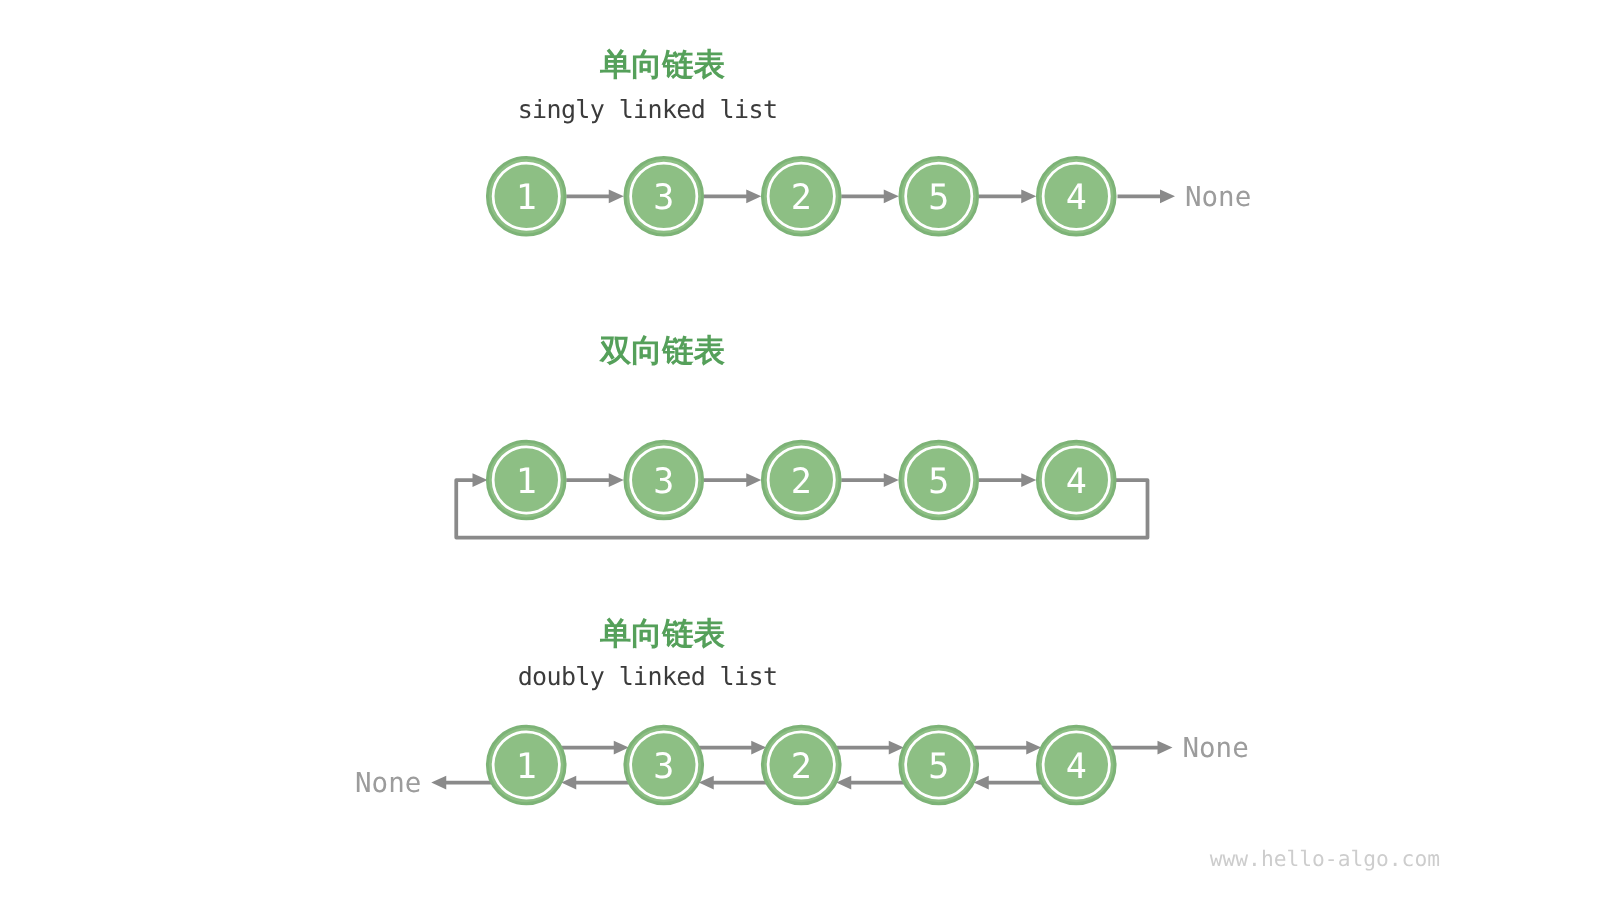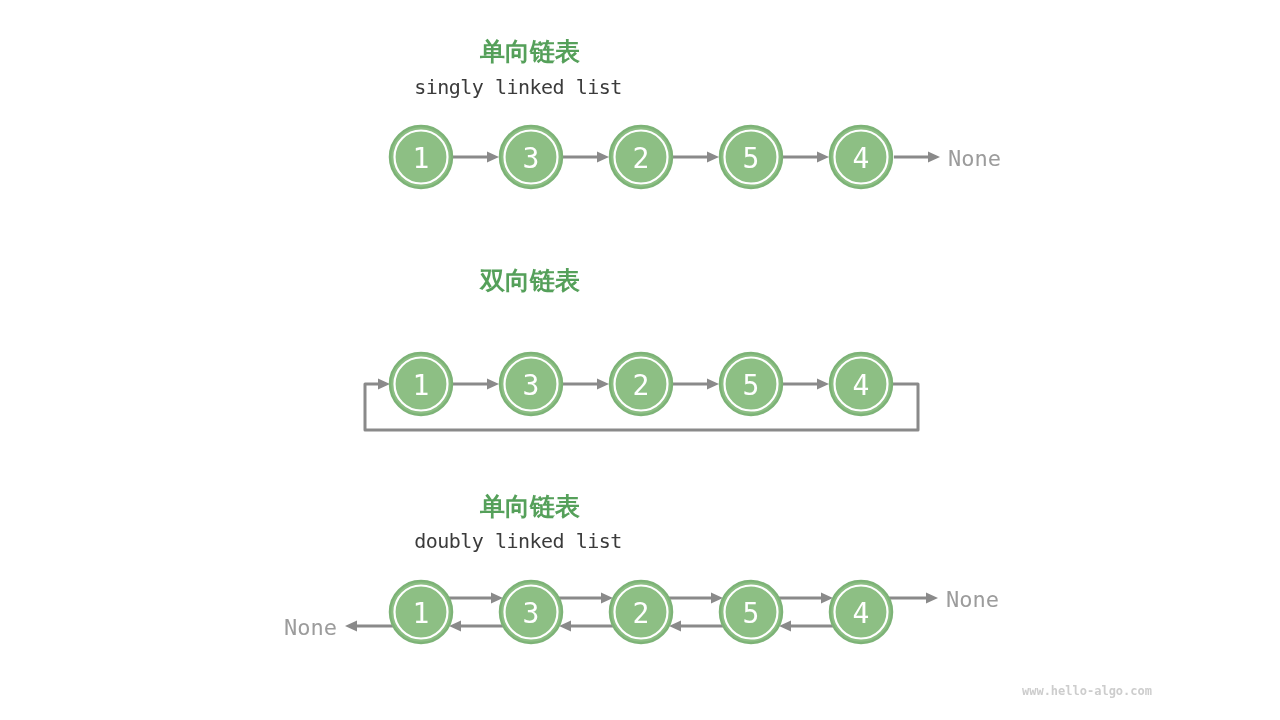--- a/index.html
+++ b/index.html
@@ -36,23 +36,22 @@
   svg.diagram {
     position: absolute;
     left: 0;
     display: block;
   }
   .watermark {
     position: absolute;
     right: 40px;
     bottom: 22px;
     font-family: "DejaVu Sans Mono", "Liberation Mono", monospace;
-    font-size: 12px;
+    font-size: 17px;
     color: var(--watermark-color, #cdcdcd);
-    font-weight: bold;
   }
 </style>
 </head>
 <body>
 
 <div class="canvas">
 
   <div class="title" style="top:38px">单向链表</div>
   <div class="subtitle" style="top:74px">singly linked list</div>
   <svg class="diagram" id="diagram-0" style="top:117px" width="1280" height="84" viewBox="0 0 1280 84">

